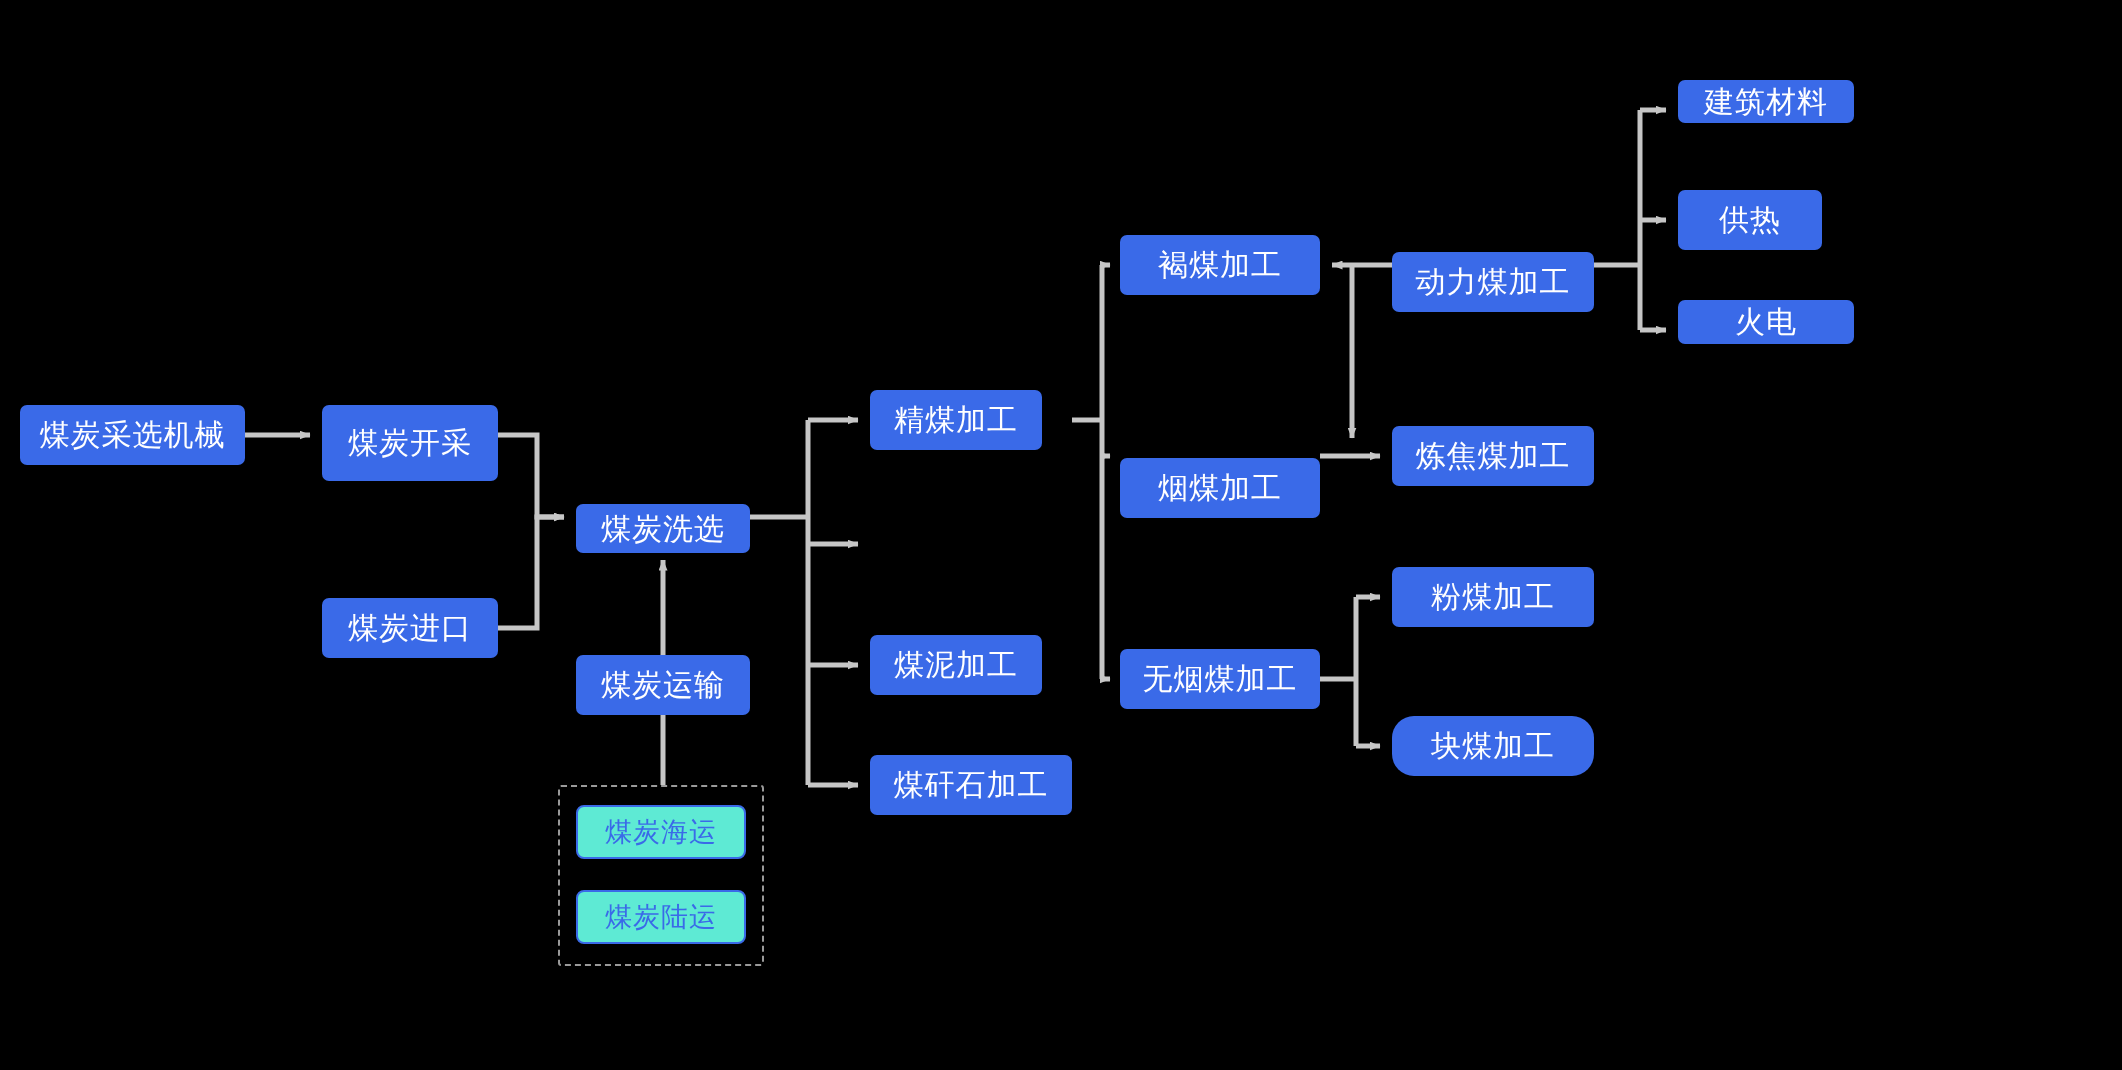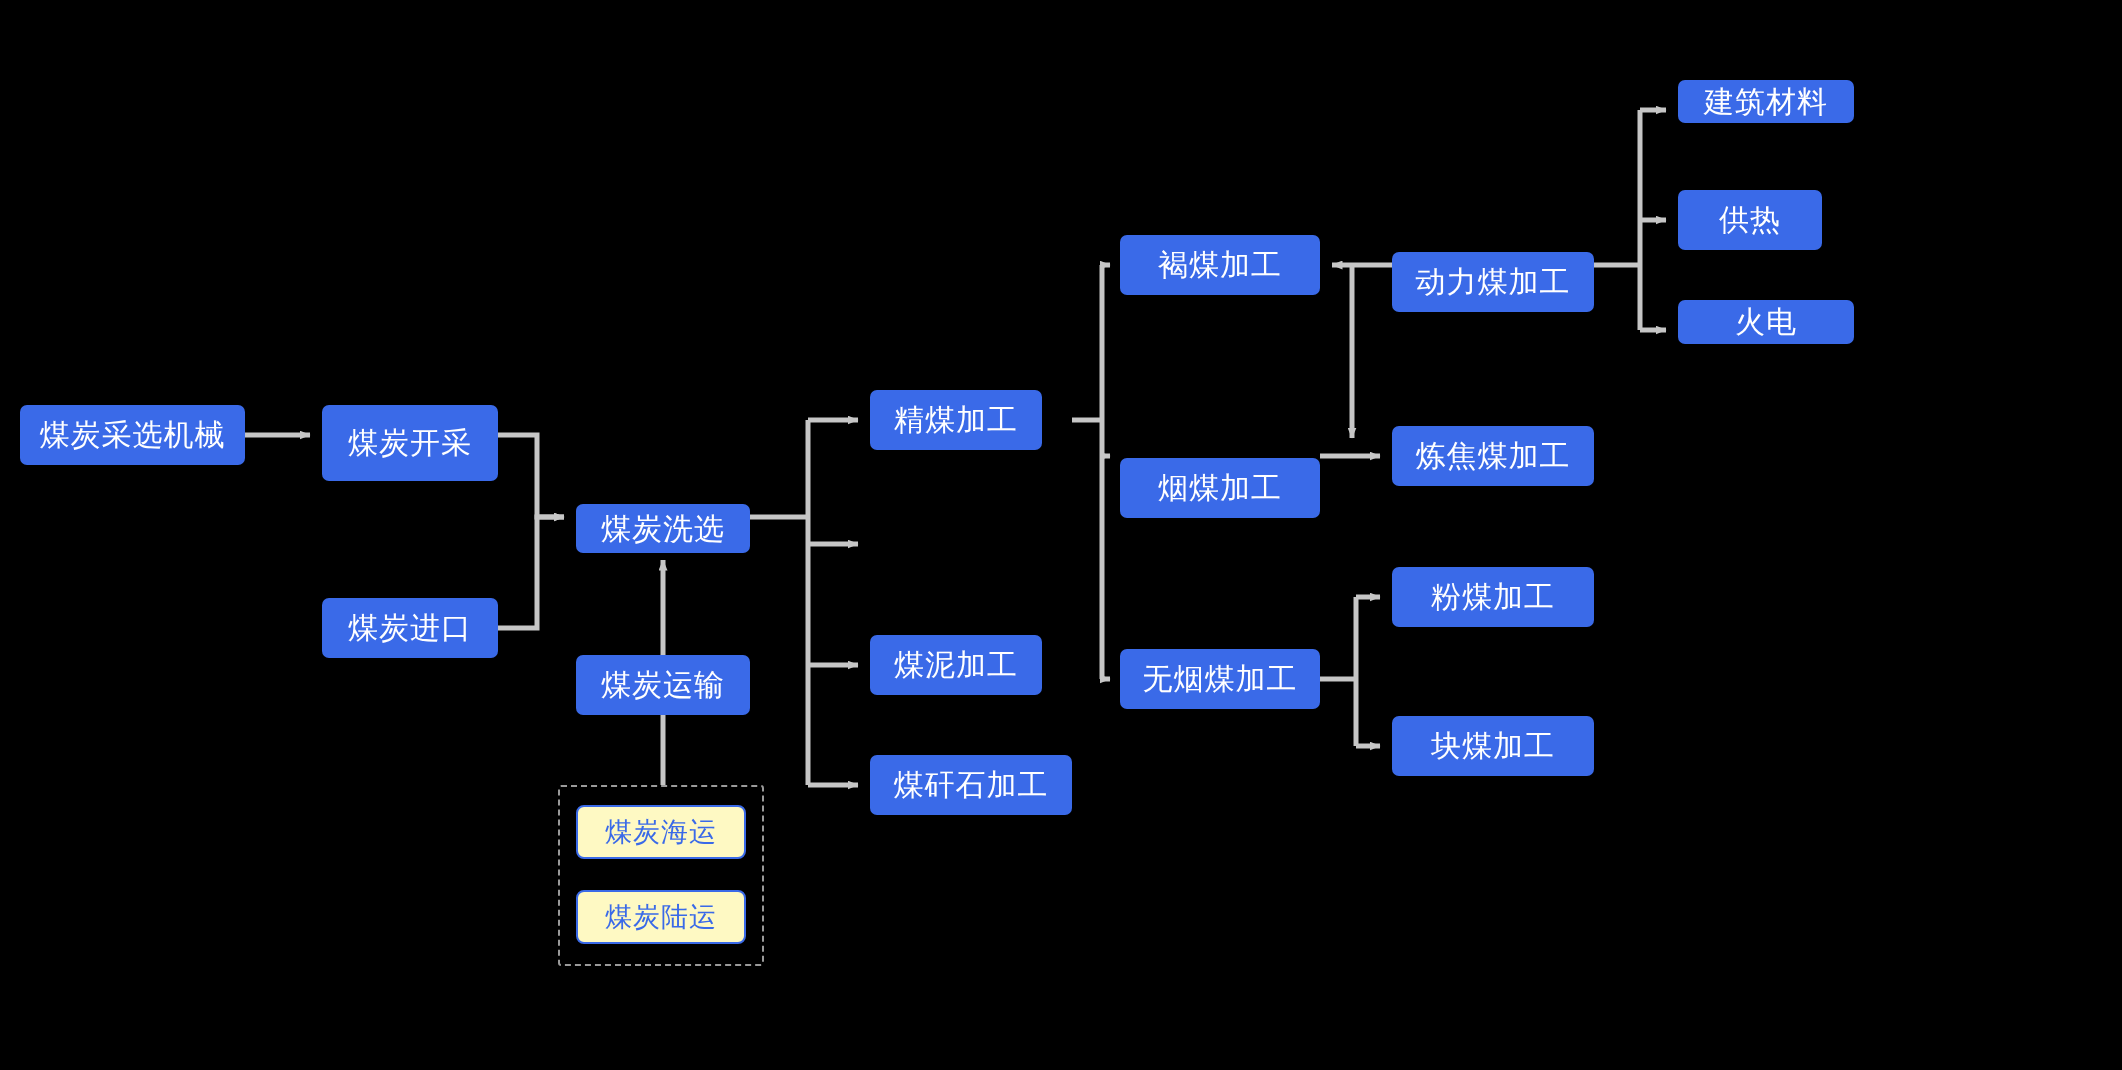--- a/index.html
+++ b/index.html
@@ -17,21 +17,21 @@
     display:flex;align-items:center;justify-content:center;
     border-radius:7px;
     background:#3a6ae8;
     color:#ffffff;
     font-size:30px;
     letter-spacing:1px;
     white-space:nowrap;
     line-height:1;
   }
   .node.light{
-    background:#fef9c3;
+    background:#5eead4;
     color:#3a6ae8;
     border:2px solid #3a6ae8;
     border-radius:8px;
   }
   .group-dashed{
     position:absolute;
     box-sizing:border-box;
     border:2px dashed #9a9a9a;
     border-radius:3px;
     background:transparent;
@@ -153,21 +153,21 @@
   </div>
 
   <div class="node" style="left:1392px;top:426px;width:202px;height:60px;">
     <span>炼焦煤加工</span>
   </div>
 
   <div class="node" style="left:1392px;top:567px;width:202px;height:60px;">
     <span>粉煤加工</span>
   </div>
 
-  <div class="node" style="left:1392px;top:716px;width:202px;height:60px;">
+  <div class="node" style="left:1392px;top:716px;width:202px;height:60px;border-radius:22px;">
     <span>块煤加工</span>
   </div>
 
   <div class="node" style="left:1678px;top:80px;width:176px;height:43px;">
     <span>建筑材料</span>
   </div>
 
   <div class="node" style="left:1678px;top:190px;width:144px;height:60px;">
     <span>供热</span>
   </div>

